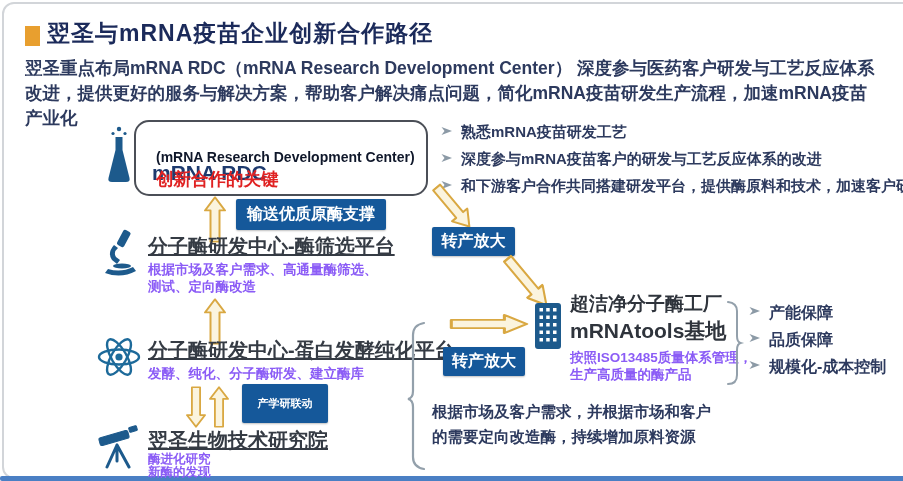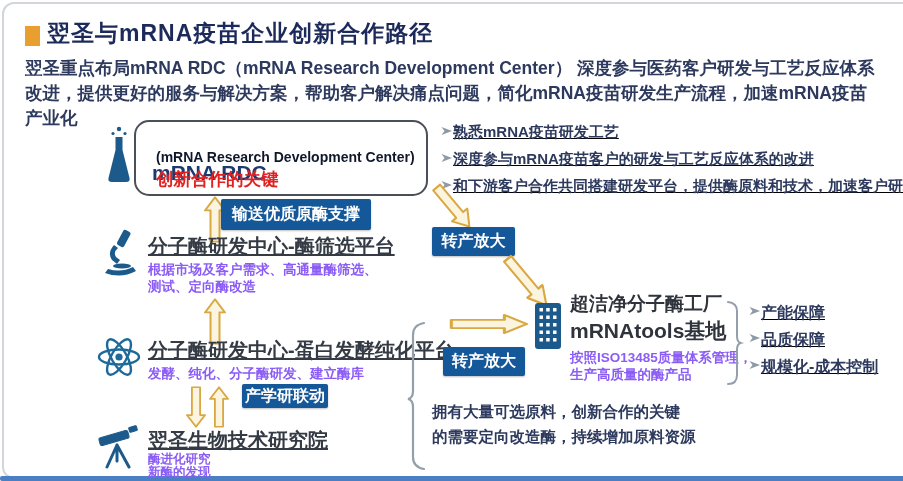--- a/index.html
+++ b/index.html
@@ -15,21 +15,21 @@
   .page-title{position:absolute;left:47px;top:18px;font-size:23px;font-weight:800;color:#1b2a5a;letter-spacing:1px;margin:0;}
   .intro{position:absolute;left:25px;top:56px;width:858px;font-size:17.5px;font-weight:600;color:#2d3a5e;line-height:1.42;margin:0;}
 
   
   .rdc-box{position:absolute;left:134px;top:120px;width:294px;height:76px;background:#fff;border:2.5px solid #4b4f57;border-radius:15px;box-sizing:border-box;}
   .rdc-title{position:absolute;left:16px;top:3px;font-size:21px;font-weight:600;color:#1d3a6e;margin-top:36px;}
   .rdc-subtitle{position:absolute;left:20px;top:27px;font-size:14px;font-weight:600;color:#0f172a;}
   .rdc-highlight{position:absolute;left:20px;top:45px;font-size:17.5px;font-weight:800;color:#e02222;}
 
   
-  .brow{position:absolute;display:flex;align-items:flex-start;text-decoration:underline;}
+  .brow{position:absolute;display:flex;align-items:flex-start;gap:8px;}
   .brow .mk{flex:0 0 auto;margin-top:3px;}
   .brow .bt{font-size:15px;font-weight:600;color:#2d3a5e;white-space:nowrap;}
   .fb .bt{font-size:16px;}
 
   
   .linkbox{position:absolute;background:#15589a;color:#ffffff;font-weight:700;
     display:flex;align-items:center;justify-content:center;border-radius:2px;
     box-shadow:0 1px 2px rgba(0,0,0,.25);white-space:nowrap;}
 
   
@@ -97,21 +97,21 @@
   <div class="brow" style="left:440px;top:177px">
     <svg class="mk" width="13" height="10">
         <use href="#marker-arrow"></use>
       </svg>
     <span class="bt">和下游客户合作共同搭建研发平台，提供酶原料和技术，加速客户研发进展</span>
   </div>
 
   <svg class="arr" style="left:204px;top:196px" width="22" height="47">
       <use href="#arrow-up"></use>
     </svg>
-  <div class="linkbox" style="left:221px;top:199px;width:150px;height:31px;font-size:16px">输送优质原酶支撑</div>
+  <div class="linkbox" style="left:236px;top:199px;width:150px;height:31px;font-size:16px">输送优质原酶支撑</div>
 
   <svg class="icon" style="left:100px;top:229px" width="40" height="48" viewBox="0 0 40 48">
     <g fill="#1d5a8c">
       <rect x="20" y="1" width="8" height="17" rx="2" transform="rotate(28 24 9)"></rect>
       <path d="M14 16 Q7 24 12 31 L17 35 L20 31 L16 28 Q13 23 18 19 Z"></path>
       <ellipse cx="22" cy="37" rx="9" ry="2.6"></ellipse>
       <path d="M5 44 Q21 50 36 42 L33 38 Q21 44 8 40 Z"></path>
     </g>
   </svg>
   <h2 class="ptitle" style="left:148px;top:233px">分子酶研发中心-酶筛选平台</h2>
@@ -132,21 +132,21 @@
   </svg>
   <h2 class="ptitle" style="left:148px;top:337px">分子酶研发中心-蛋白发酵纯化平台</h2>
   <div class="pdesc" style="left:148px;top:365px">发酵、纯化、分子酶研发、建立酶库</div>
 
   <svg class="arr" style="left:186px;top:386px;transform:rotate(180deg)" width="20" height="42">
       <use href="#arrow-up"></use>
     </svg>
   <svg class="arr" style="left:209px;top:386px" width="20" height="42">
       <use href="#arrow-up"></use>
     </svg>
-  <div class="linkbox" style="left:242px;top:384px;width:86px;height:24px;font-size:16px">产学研联动</div>
+  <div class="linkbox" style="left:242px;top:384px;width:86px;height:39px;font-size:11px">产学研联动</div>
 
   <svg class="icon" style="left:96px;top:425px" width="46" height="44" viewBox="0 0 46 44">
     <g fill="#1d5a8c" stroke="#1d5a8c">
       <rect x="3" y="9" width="30" height="8" rx="2" transform="rotate(-16 18 13)"></rect>
       <rect x="33" y="1.5" width="8" height="5" rx="1" transform="rotate(-16 37 4)"></rect>
       <path d="M21 20 L11 42 M21 20 L33 42 M21 20 L21 36" stroke-width="3" fill="none" stroke-linecap="round"></path>
     </g>
   </svg>
   <h2 class="ptitle" style="left:148px;top:427px">翌圣生物技术研究院</h2>
   <div class="pdesc" style="left:148px;top:451px;font-size:12.5px">酶进化研究</div>
@@ -211,16 +211,16 @@
       </svg>
     <span class="bt">品质保障</span>
   </div>
   <div class="brow fb" style="left:748px;top:357px">
     <svg class="mk" width="13" height="10">
         <use href="#marker-arrow"></use>
       </svg>
     <span class="bt">规模化-成本控制</span>
   </div>
 
-  <div class="note-line" style="left:432px;top:402px">拥有大量可选原料，创新合作的关键</div>
+  <div class="note-line" style="left:432px;top:402px">根据市场及客户需求，并根据市场和客户</div>
   <div class="note-line" style="left:432px;top:427px">的需要定向改造酶，持续增加原料资源</div>
 
 </div>
 
 </body></html>

